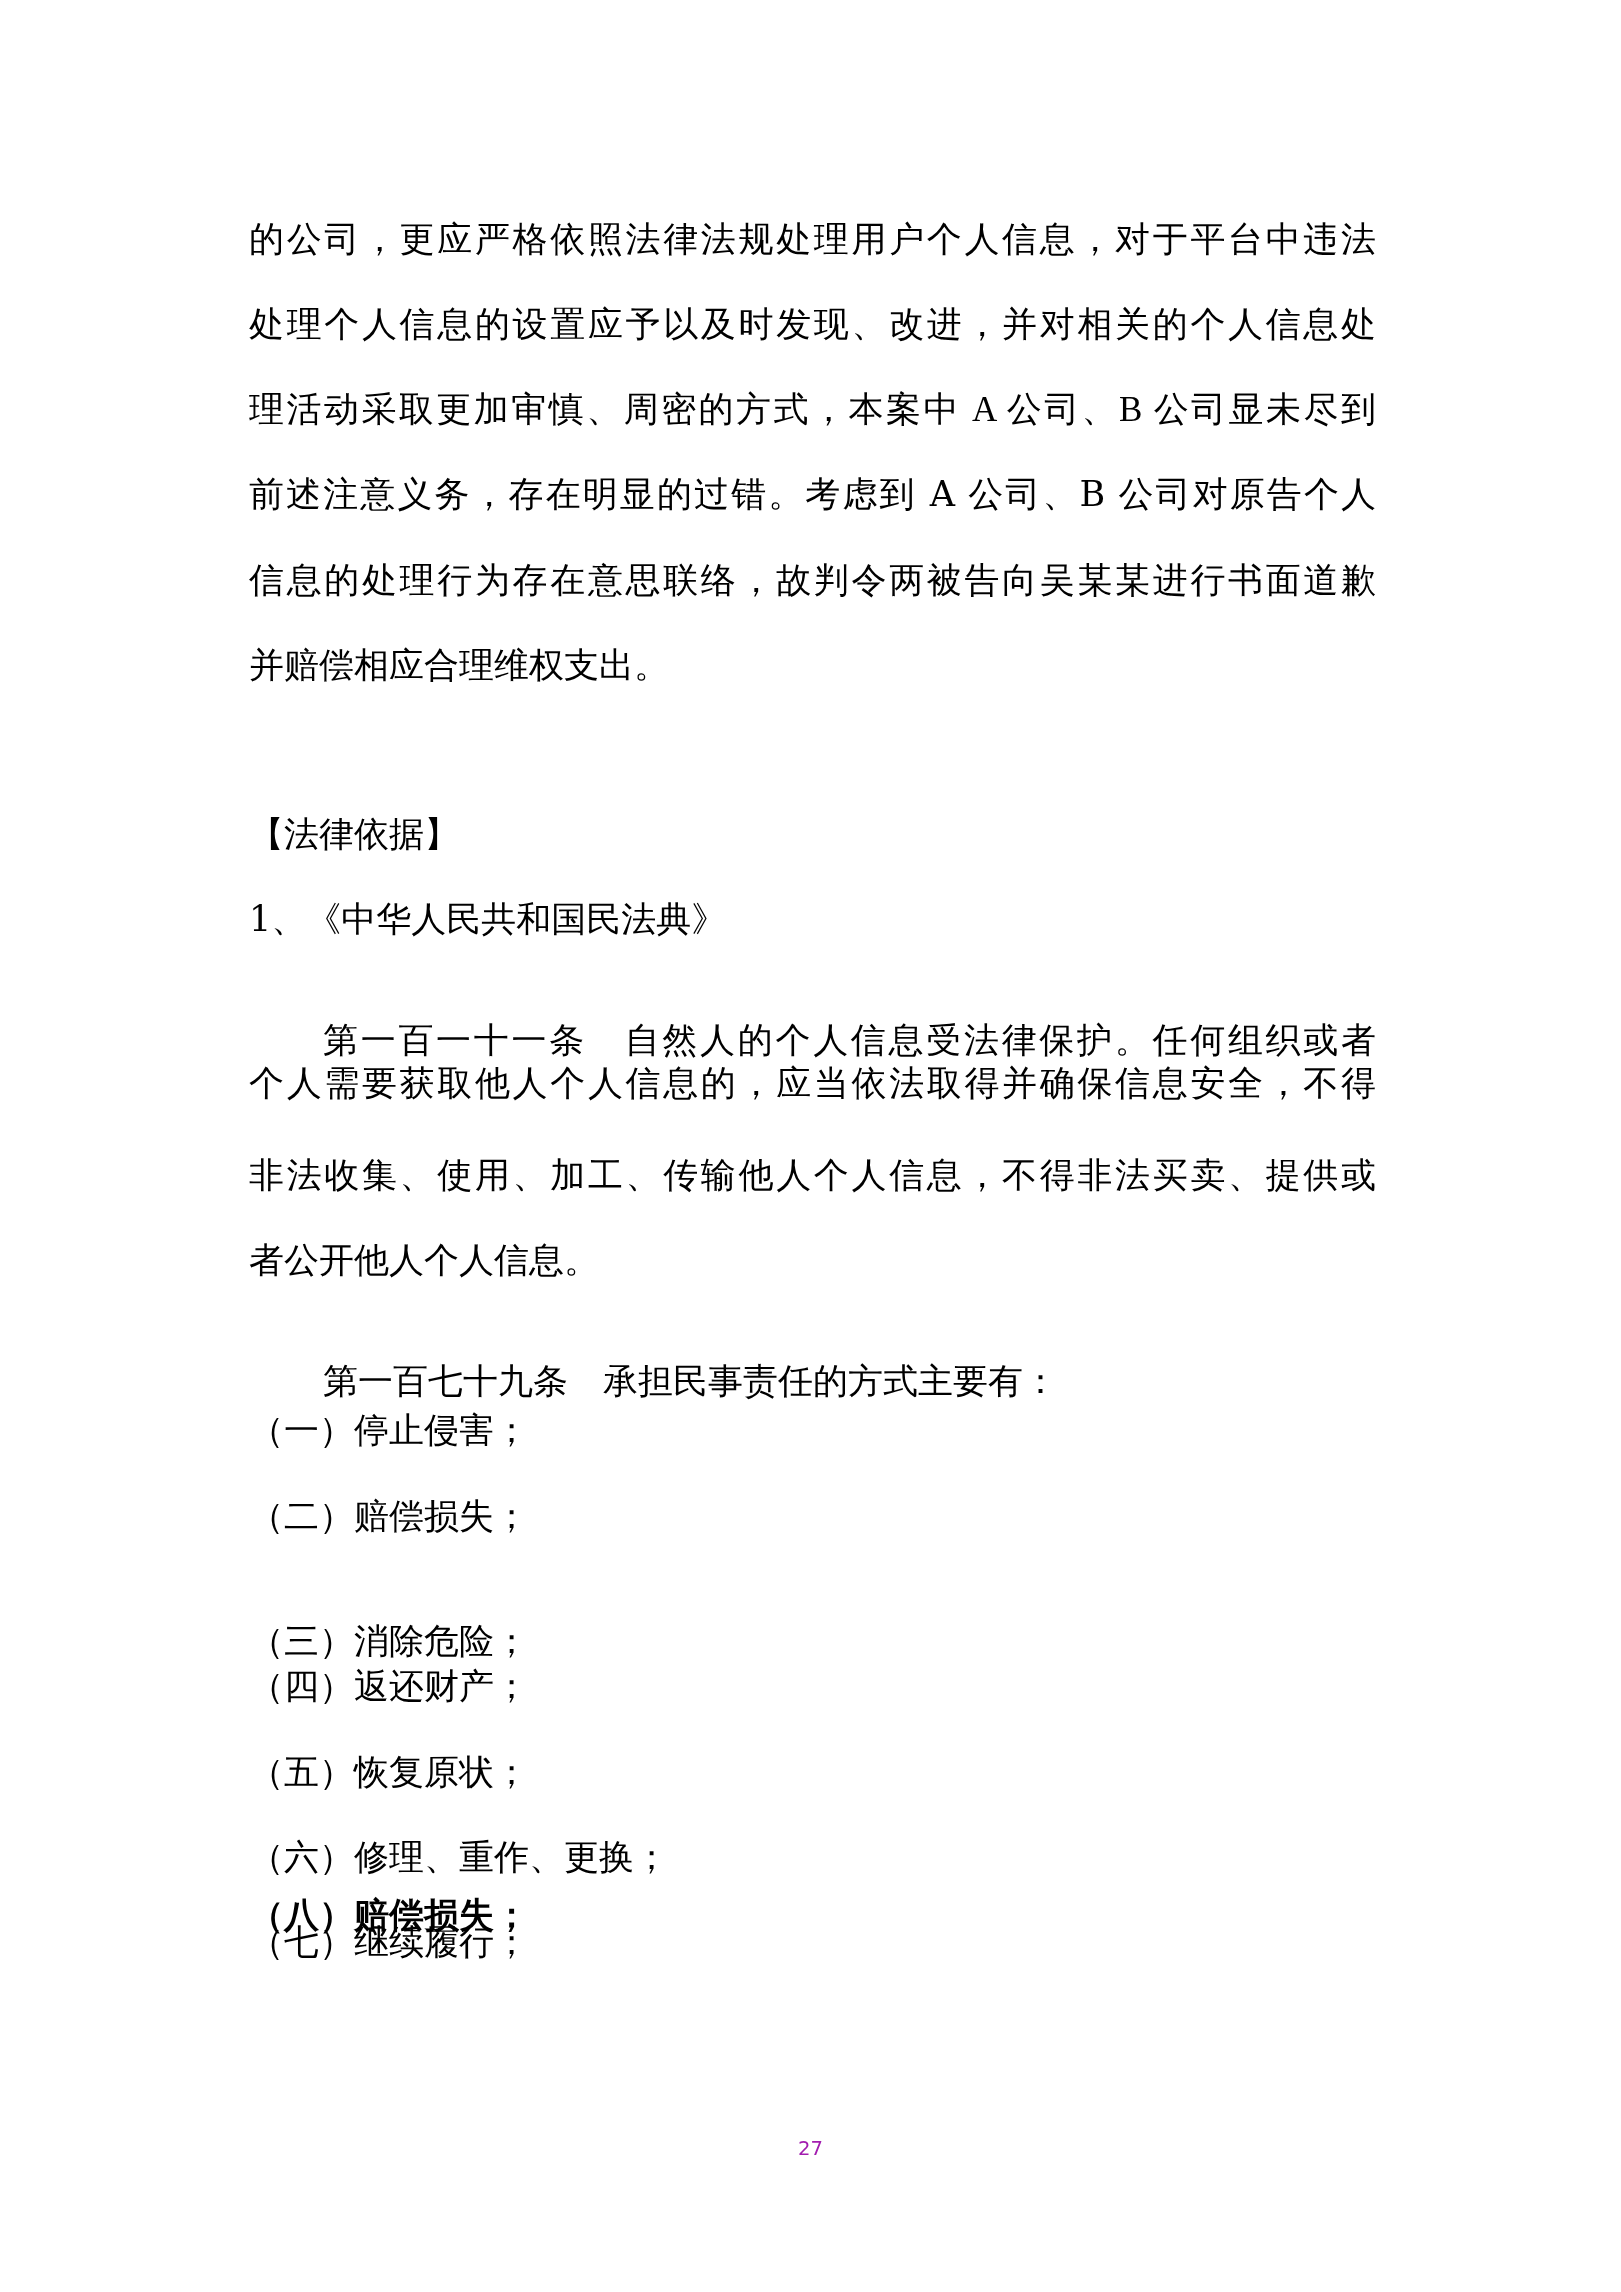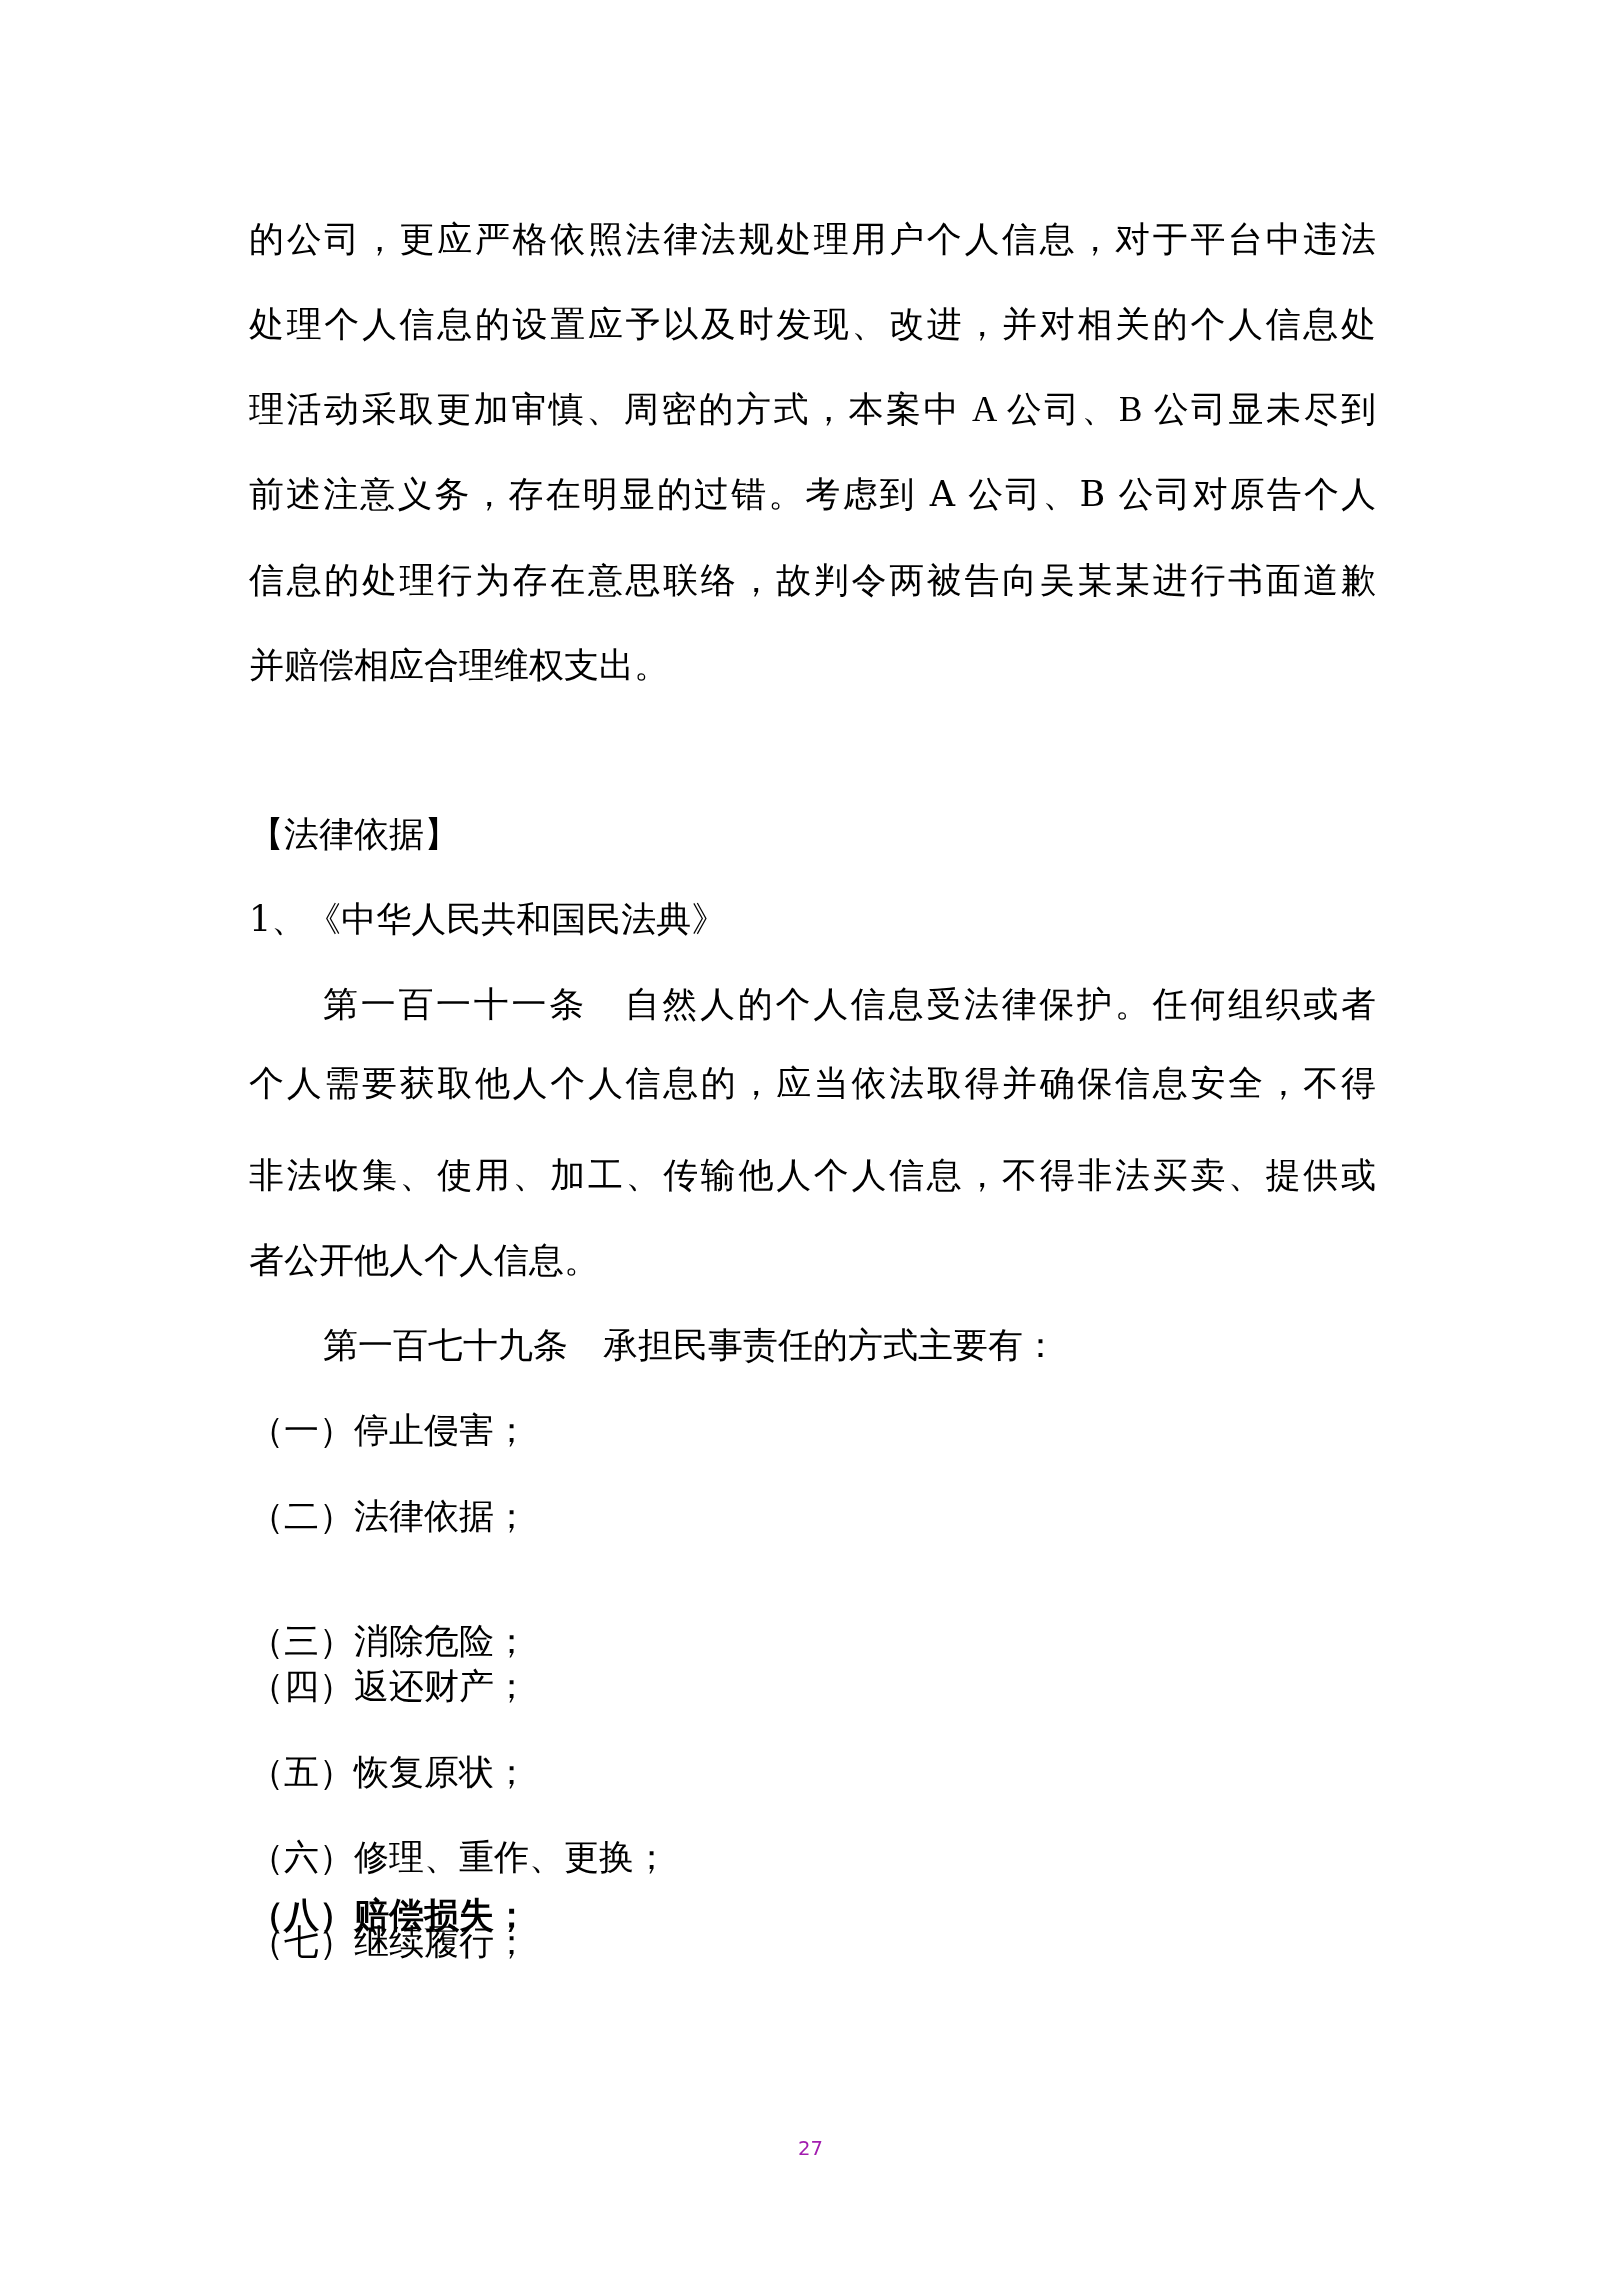--- a/index.html
+++ b/index.html
@@ -36,20 +36,21 @@
     line-height: 39px;
     height: 39px;
   }
   .justify {
     width: 1127px;
     text-align: justify;
     text-align-last: justify;
   }
   .indent {
     left: 74px;
+    margin-top: 36px;
   }
   .heading {
     font-size: 35px;
   }
   .page-number {
     position: absolute;
     top: 2137px;
     left: 0;
     width: 1621px;
     text-align: center;
@@ -79,21 +80,21 @@
     <div>
       <div class="line indent" style="top:985px; width:1053px; text-align:justify; text-align-last:justify;">第一百一十一条　自然人的个人信息受法律保护。任何组织或者</div>
       <div class="line justify" style="top:1064px;font-family:Liberation Serif, serif;">个人需要获取他人个人信息的，应当依法取得并确保信息安全，不得</div>
       <div class="line justify" style="top:1156px;">非法收集、使用、加工、传输他人个人信息，不得非法买卖、提供或</div>
       <div class="line" style="top:1241px;">者公开他人个人信息。</div>
     </div>
 
     <div>
       <div class="line indent" style="top:1326px;">第一百七十九条　承担民事责任的方式主要有：</div>
       <div class="line" style="top:1411px;">（一）停止侵害；</div>
-      <div class="line" style="top:1497px;">（二）法律依据；</div>
+      <div class="line" style="top:1497px;">（二）赔偿损失；</div>
       <div class="line" style="top:1582px;margin-top:40px;">（三）消除危险；</div>
       <div class="line" style="top:1667px;">（四）返还财产；</div>
       <div class="line" style="top:1753px;">（五）恢复原状；</div>
       <div class="line" style="top:1838px;">（六）修理、重作、更换；</div>
       <div class="line" style="top:1923px;">（七）继续履行；</div>
       <div class="line" style="top:1895px;font-weight:bold;">（八）赔偿损失；</div>
     </div>
   </div>
 
   <div class="page-number">27</div>

